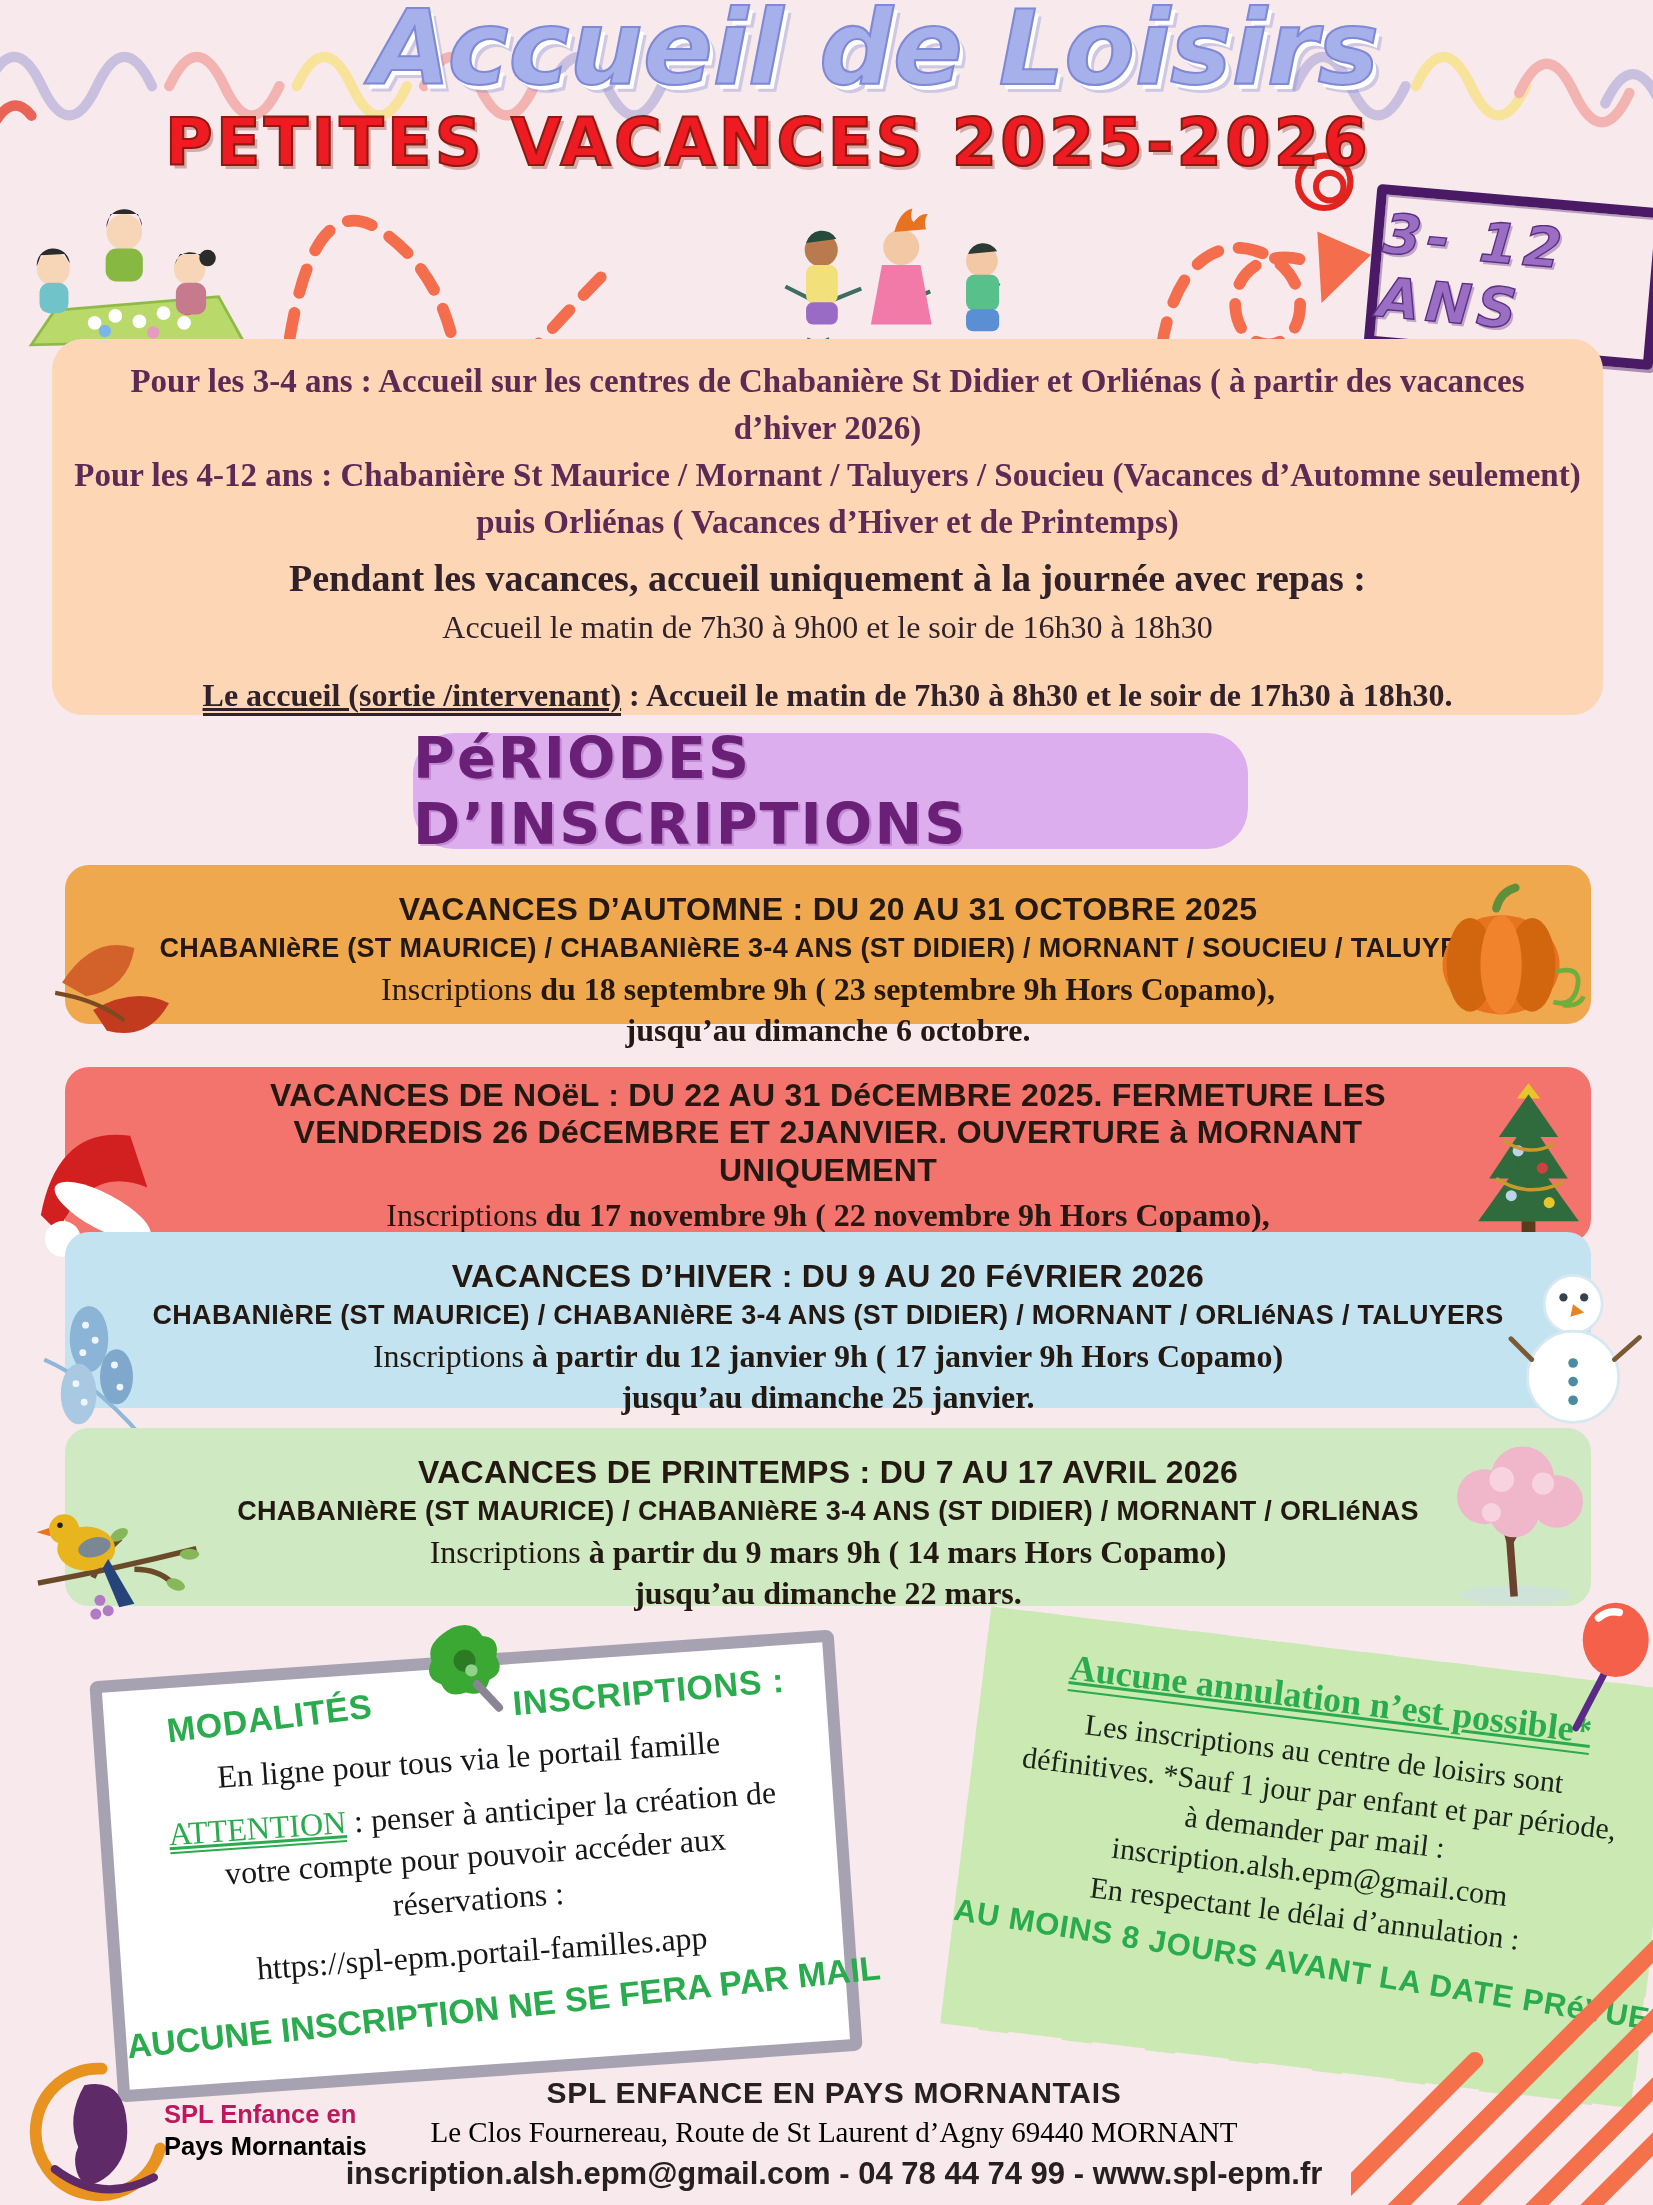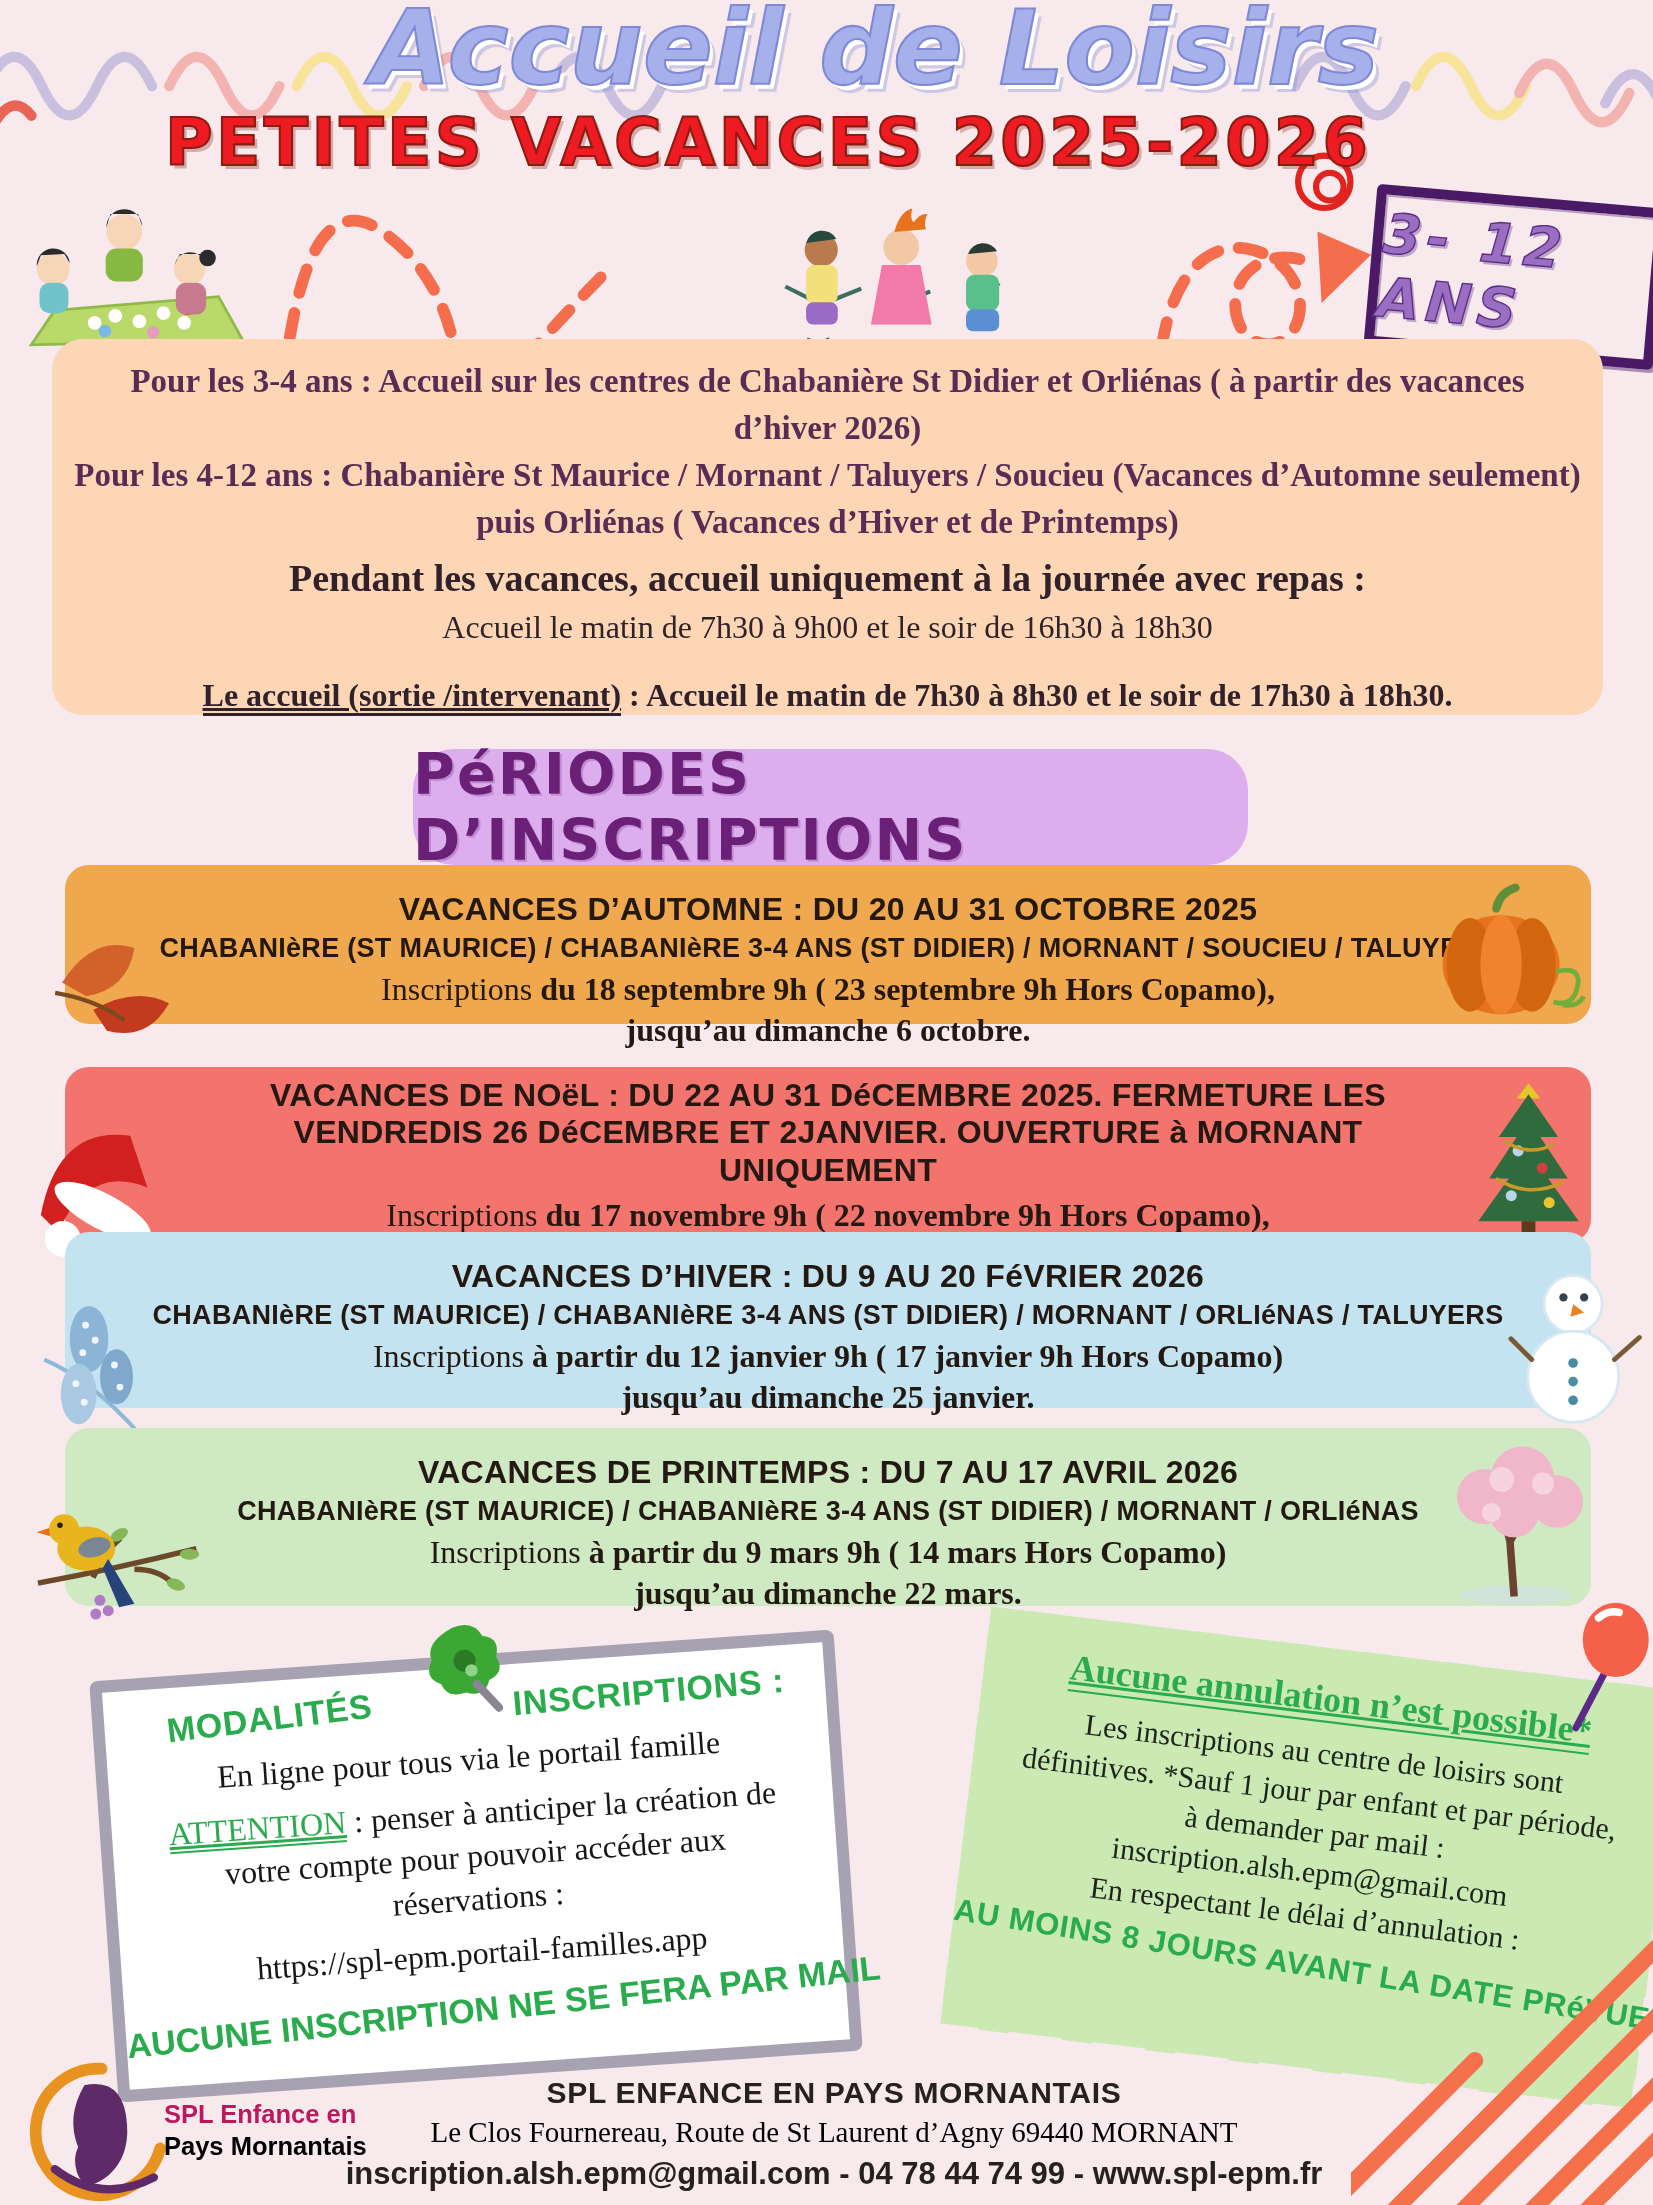--- a/index.html
+++ b/index.html
@@ -27,21 +27,21 @@
   .intro p{margin:0 auto;}
   .i1{padding-top:19.3px;width:1420px;font:bold 33px/1.42 "Liberation Serif",serif;}
   .i2{width:1537px;font:bold 33px/1.42 "Liberation Serif",serif;}
   .i3{margin-top:9.6px !important;font:bold 38px/1.25 "Liberation Serif",serif;color:#30212a;}
   .i4{margin-top:4.1px !important;font:normal 32px/1.3 "Liberation Serif",serif;color:#30212a;}
   .i5{margin-top:26px !important;font:bold 32px/1.3 "Liberation Serif",serif;color:#30212a;}
   .u2{text-decoration:underline;border-bottom:3.4px solid #30212a;padding-bottom:0.7px;}
 
   
   .banner{left:413px;top:733px;width:835px;height:116px;background:#dcaeee;border-radius:41px;
-          display:flex;align-items:center;justify-content:center;margin-top:16px;}
+          display:flex;align-items:center;justify-content:center;}
   .banner-text{font-family:"DejaVu Sans",sans-serif;font-weight:bold;font-size:57px;letter-spacing:2.1px;
           color:#6b2077;text-shadow:2.1px 2.1px 0 rgba(107,32,119,.25);}
 
   
   .period{left:65px;width:1526px;border-radius:24px;text-align:center;color:#241812;}
   .p-title{padding-top:26px;margin:0 auto;font-weight:bold;font-size:32px;line-height:1.18;letter-spacing:0.3px;}
   .p-noel .p-title{max-width:1240px;padding-top:9.6px;}
   .p-centers{margin-top:4.1px;font-weight:bold;font-size:27px;letter-spacing:0.3px;}
   .p-insc{margin-top:8.3px;font:normal 32px/1.1 "Liberation Serif",serif;}
   .p-insc .bd{font-weight:bold;}

